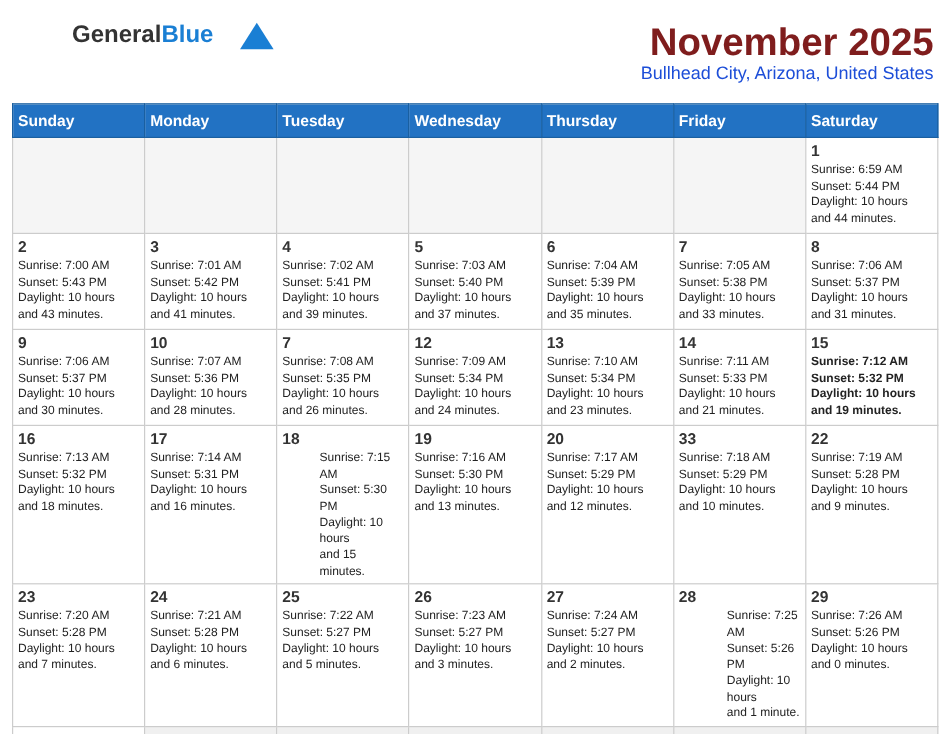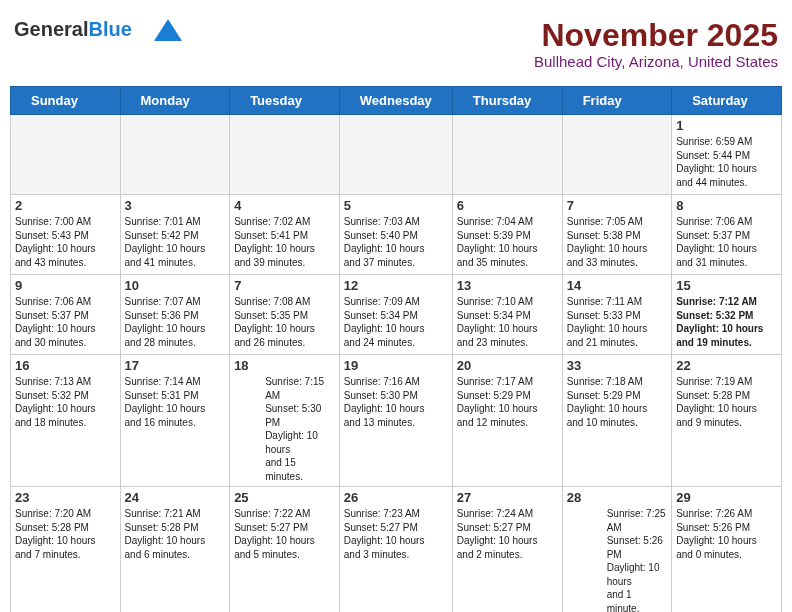--- a/index.html
+++ b/index.html
@@ -21,33 +21,33 @@
       text-align: right;
     }
     .month-title {
       font-size: 32px;
       font-weight: bold;
       color: #7f1d1d;
       line-height: 1.1;
     }
     .subtitle {
       font-size: 15px;
-      color: #701a75;
+      color: #1d4ed8;
     }
     .calendar {
       width: 100%;
       border-collapse: collapse;
       border: 1px solid #ccc;
     }
     .calendar th {
       background: #2272c3;
       color: #fff;
       font-size: 13px;
       font-weight: bold;
-      padding: 6px 20px;
+      padding: 6px 4px;
       text-align: left;
       border: 1px solid #1a5fa0;
     }
     .calendar td {
       border: 1px solid #ccc;
       vertical-align: top;
       padding: 3px 4px;
       width: calc(100%/7);
       background: #fff;
       font-size: 10.5px;
@@ -68,20 +68,21 @@
     .day-info {
       font-size: 10px;
       line-height: 1.35;
       color: #222;
     }
     
     .gb-logo {
       display: flex;
       align-items: center;
       gap: 20px;
+      margin-left: 46px;
     }
     .gb-text {
       font-size: 20px;
       font-weight: bold;
       color: #333;
     }
     .gb-text .gb-blue { color: #1a7fd4; }
     .gb-icon {
       display: flex;
       flex-direction: column;

